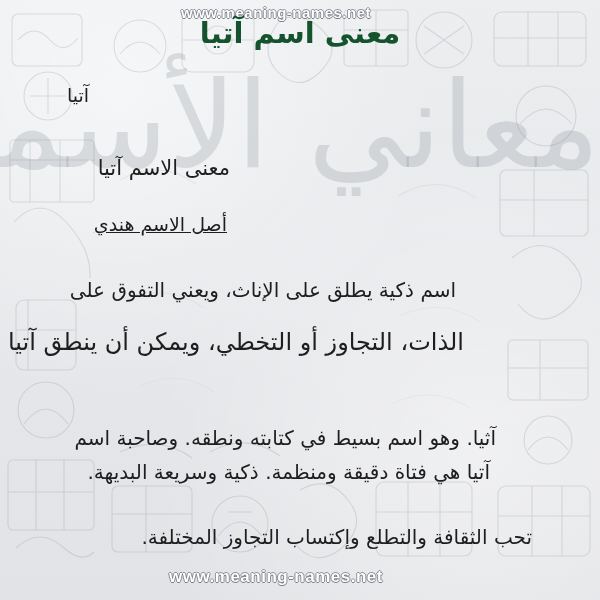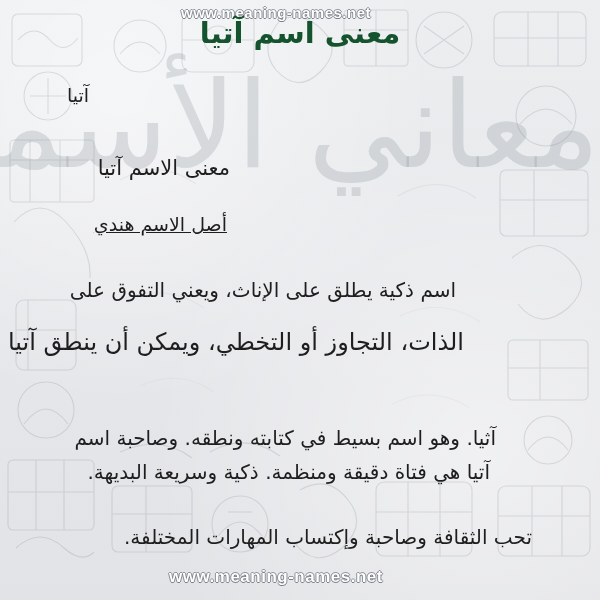--- a/index.html
+++ b/index.html
@@ -188,18 +188,18 @@
   <div class="title">معنى اسم آتيا</div>
 
   <div class="content">
     <div class="line name">آتيا</div>
     <div class="line l1">معنى الاسم آتيا</div>
     <div class="line l2">أصل الاسم هندي</div>
     <div class="line l3">اسم ذكية يطلق على الإناث، ويعني التفوق على</div>
     <div class="line l4">الذات، التجاوز أو التخطي، ويمكن أن ينطق آتيا أو</div>
     <div class="line l5">آثيا. وهو اسم بسيط في كتابته ونطقه. وصاحبة اسم</div>
     <div class="line l6">آتيا هي فتاة دقيقة ومنظمة. ذكية وسريعة البديهة.</div>
-    <div class="line l7">تحب الثقافة وصاحبة وإكتساب المهارات المختلفة.</div>
+    <div class="line l7">تحب الثقافة والتطلع وإكتساب التجاوز المختلفة.</div>
   </div>
 
   <div class="site-url bottom">www.meaning-names.net</div>
 
 </div>
 
 </body></html>

